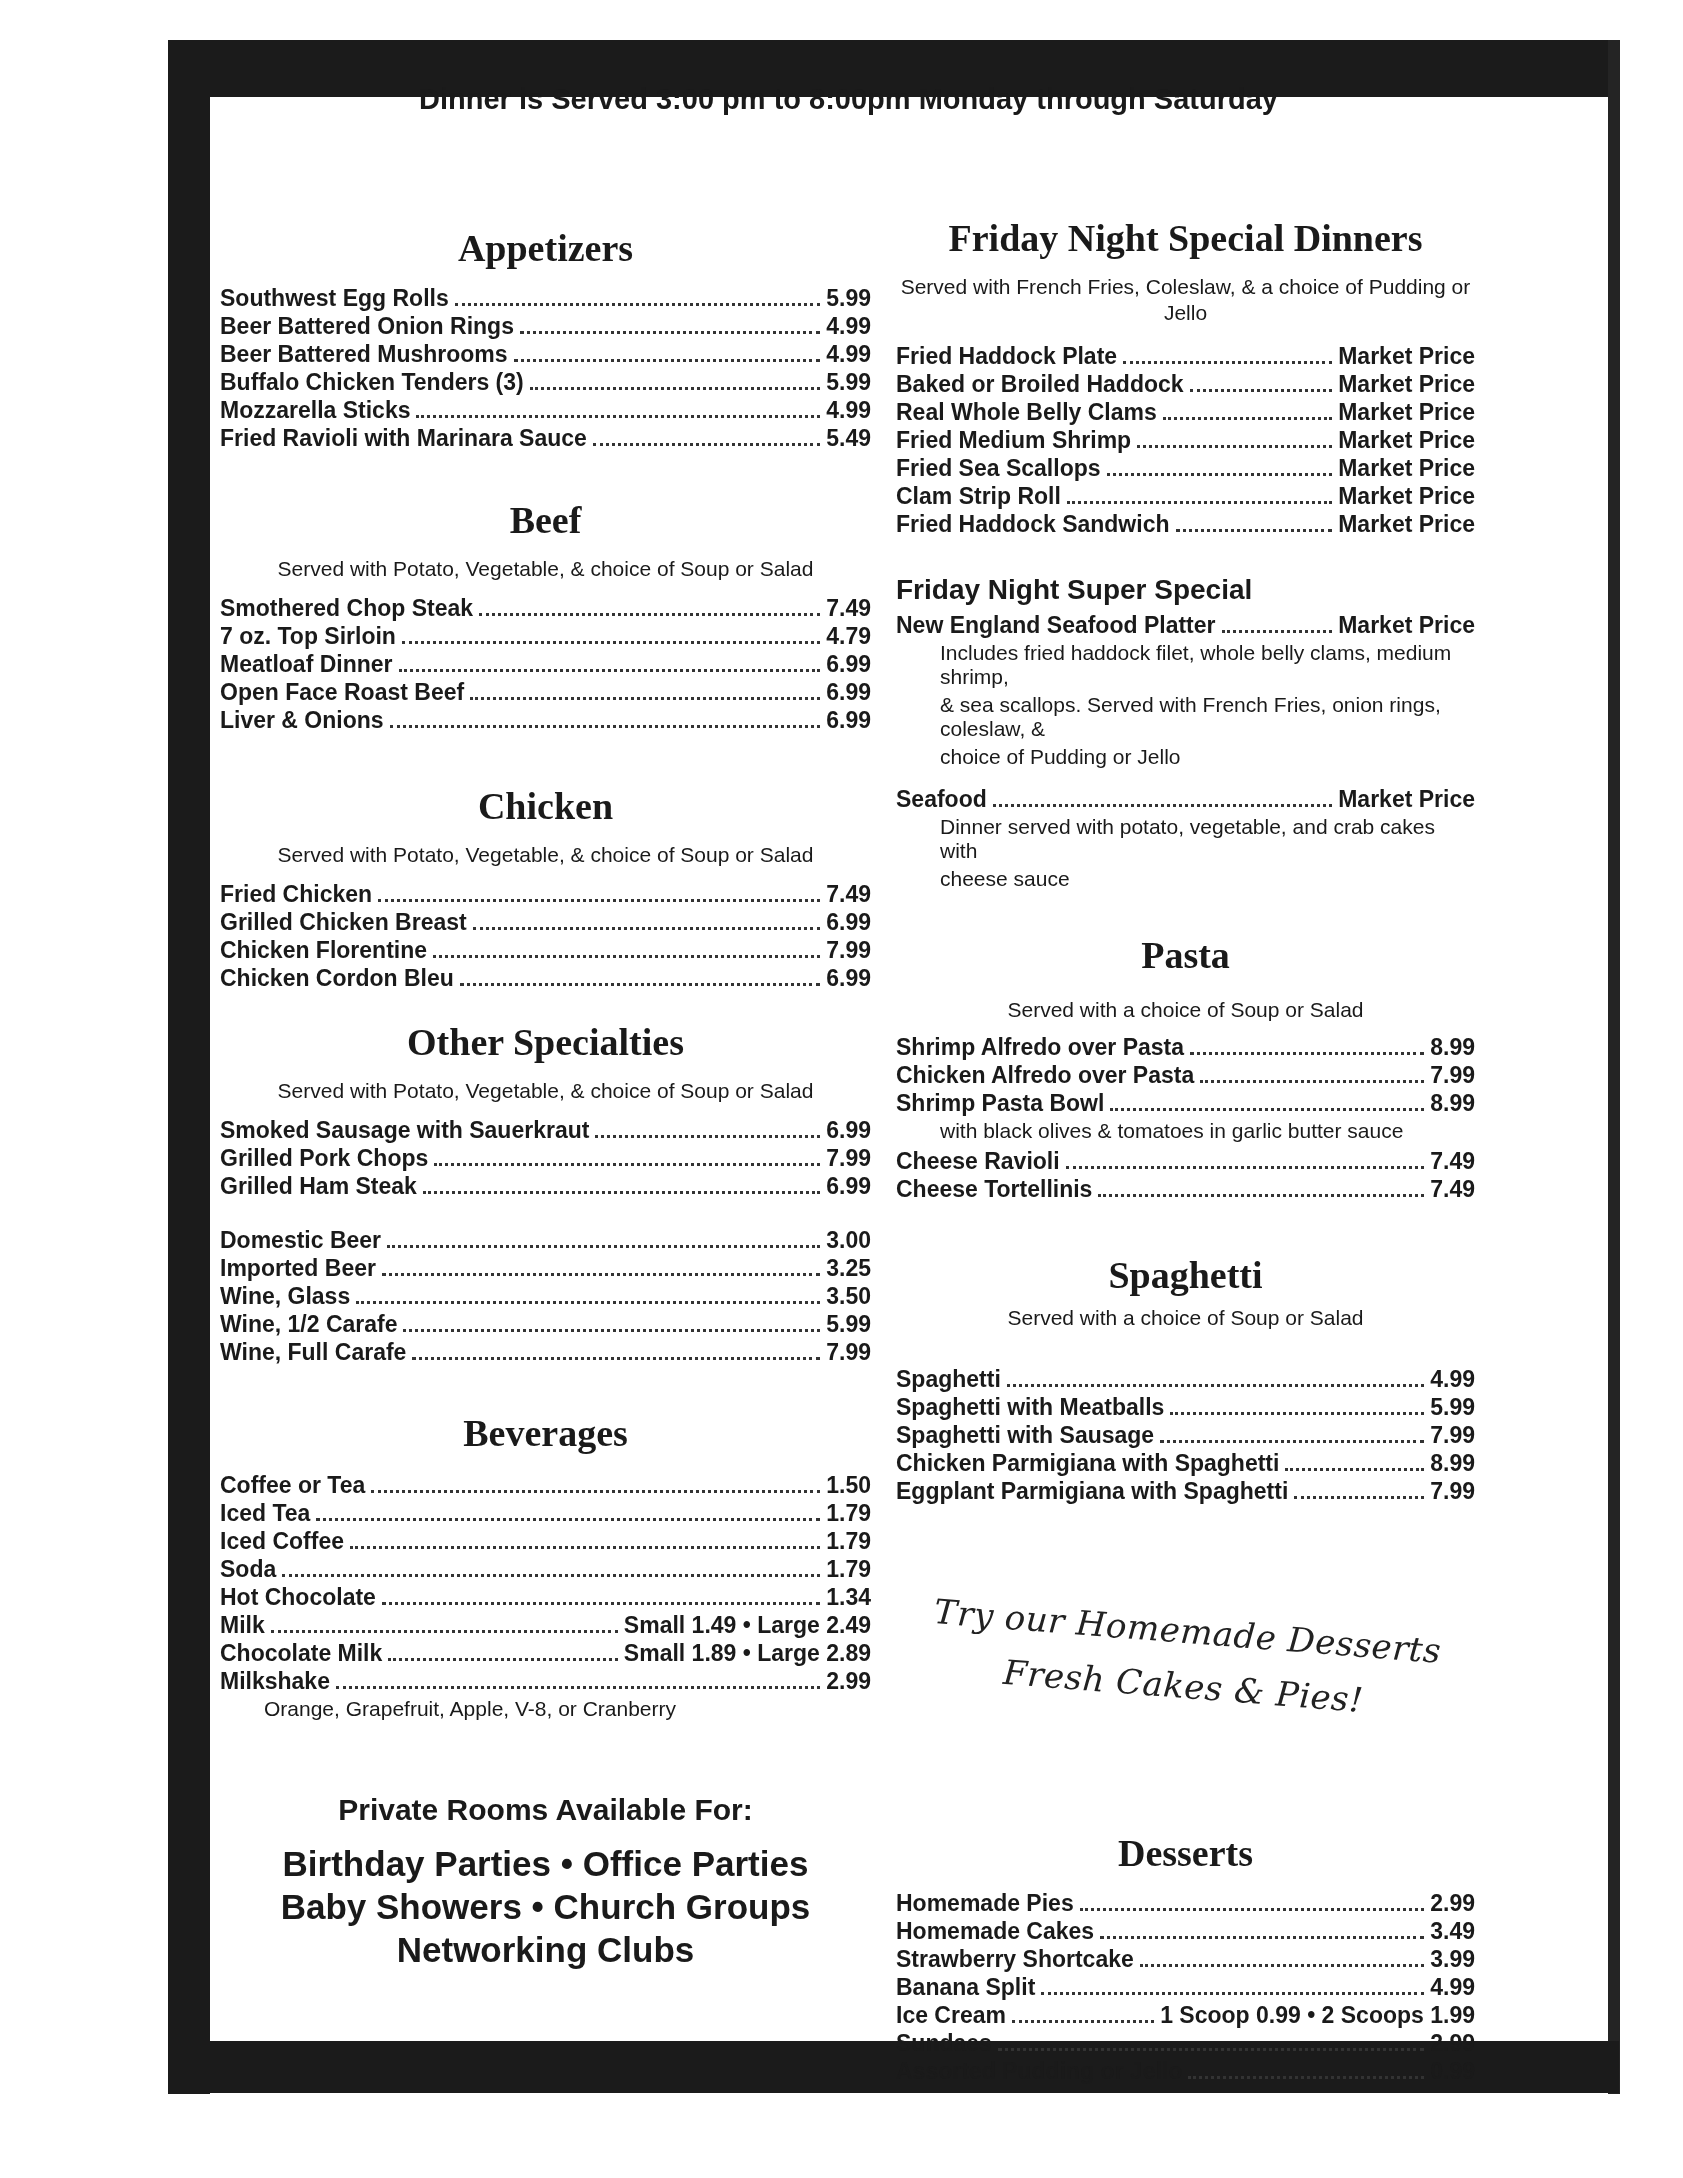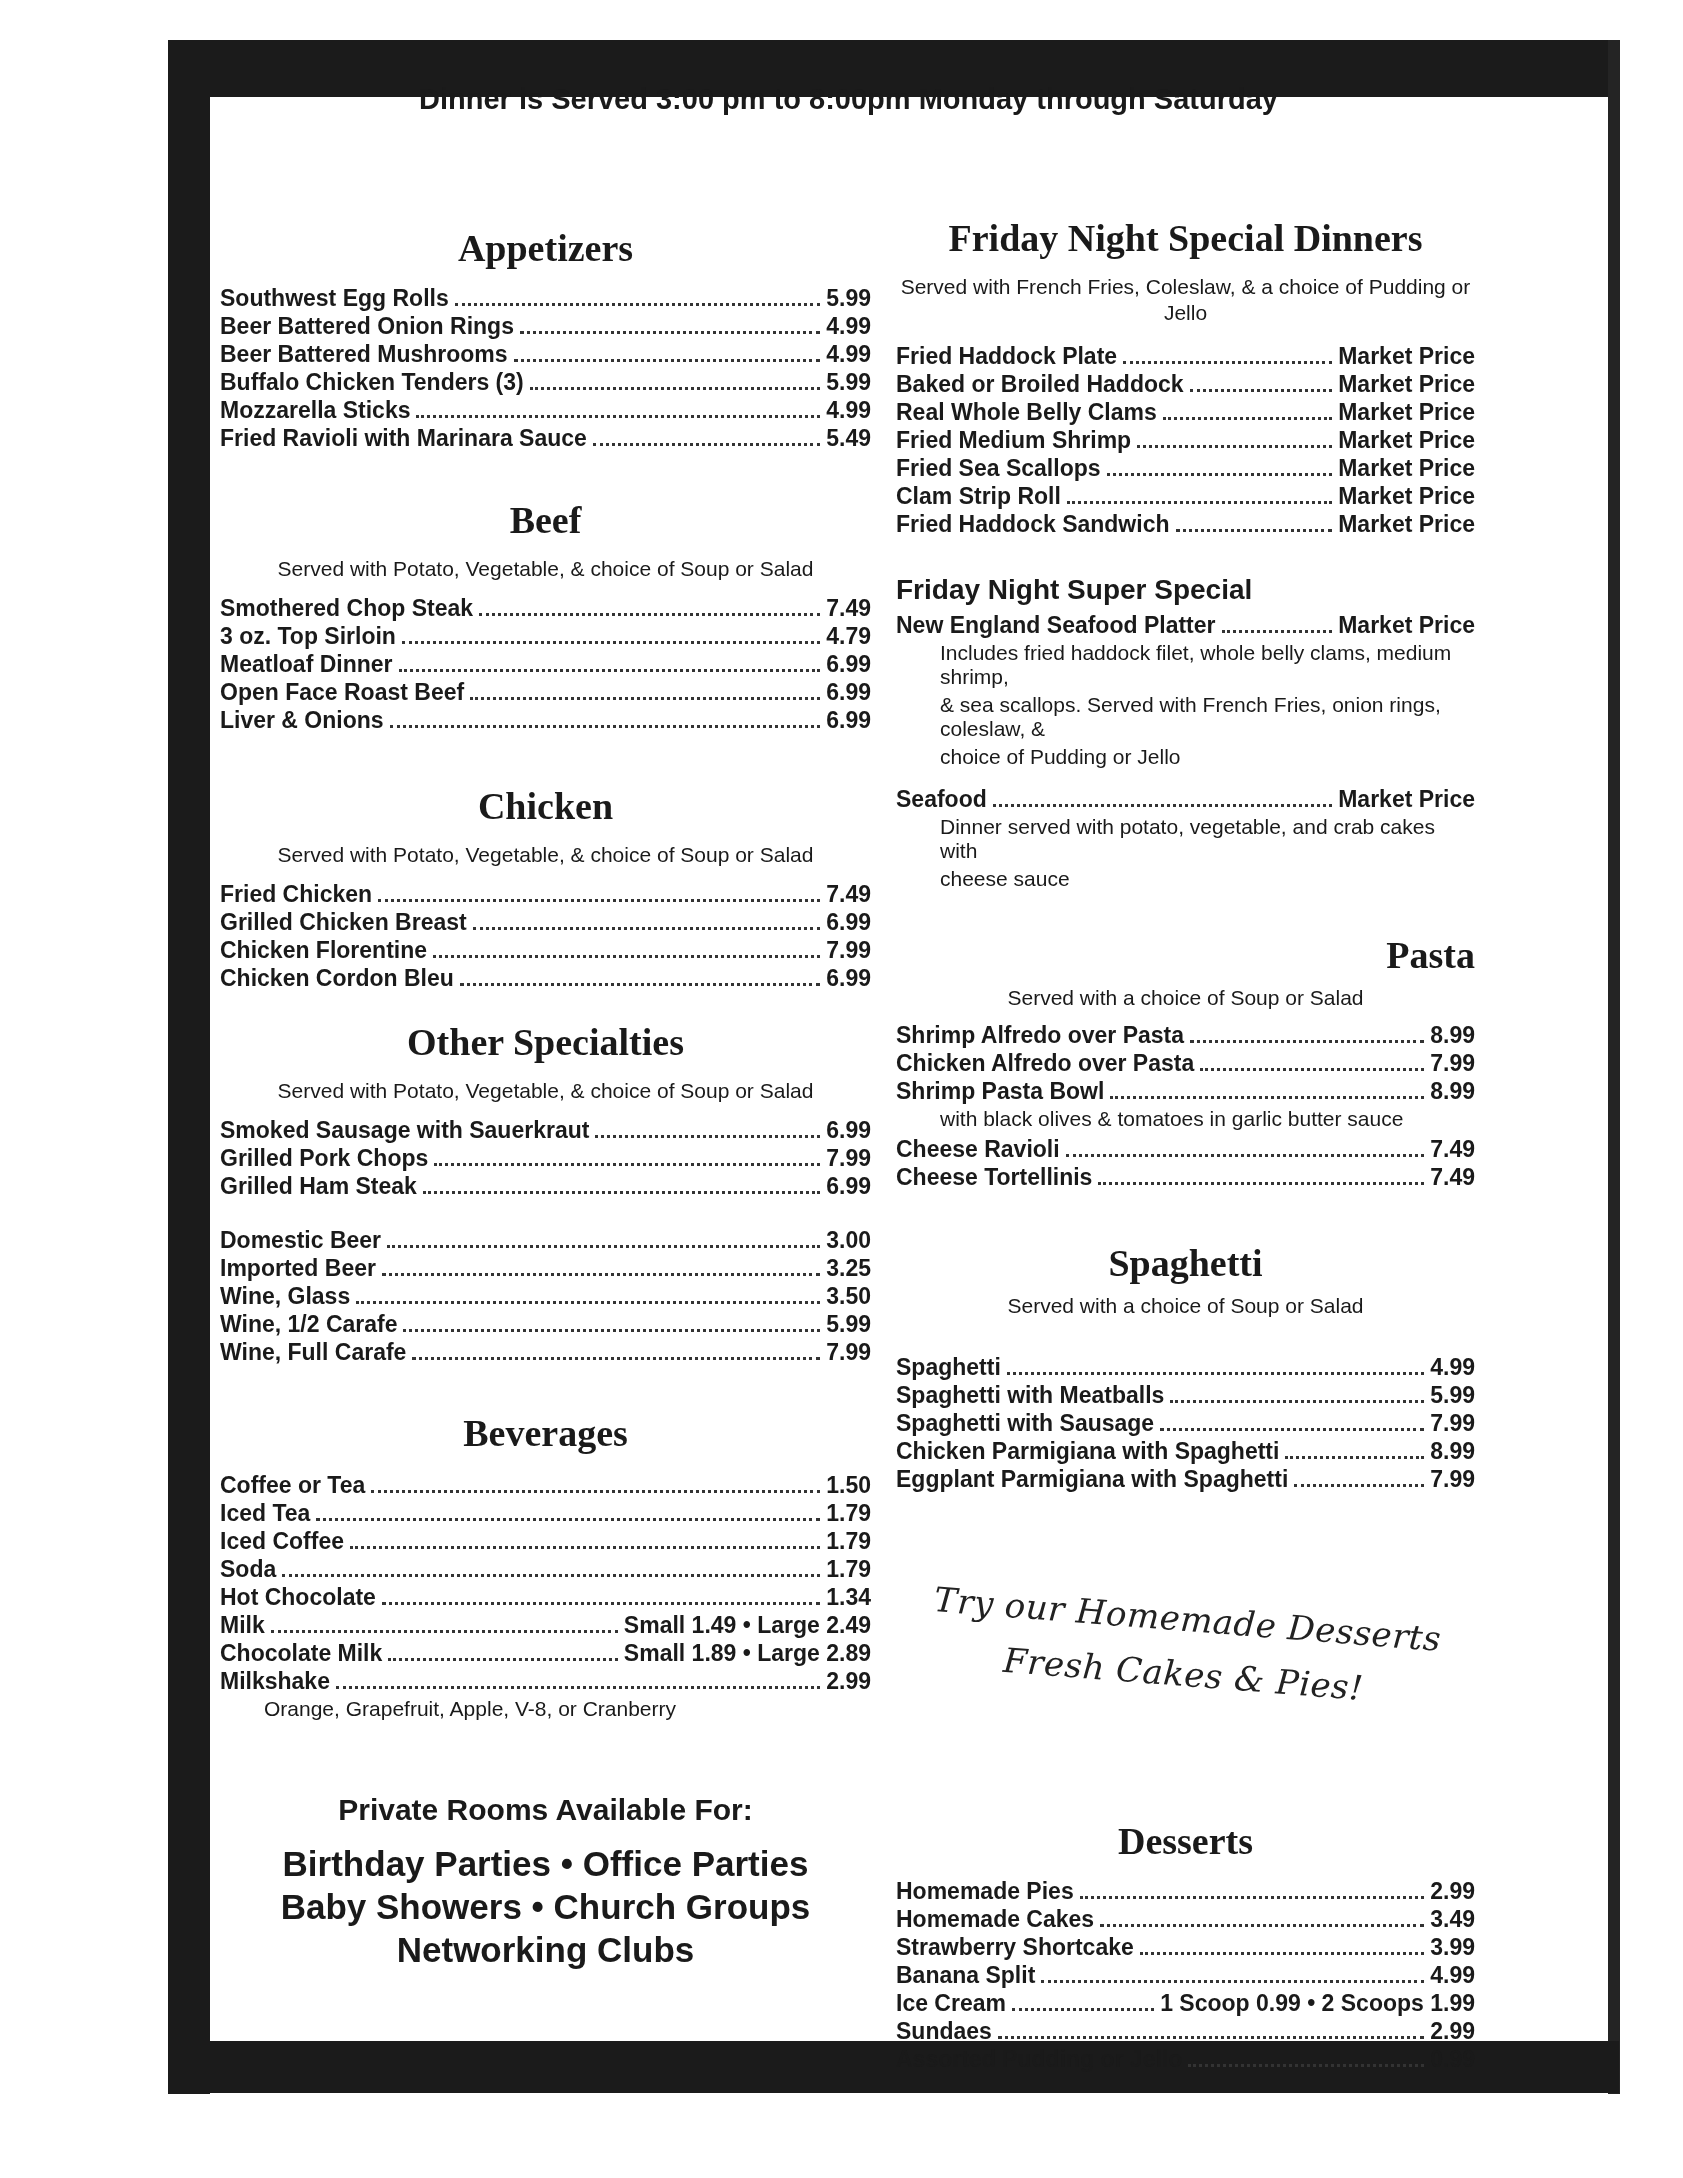--- a/index.html
+++ b/index.html
@@ -62,21 +62,21 @@
   .sec-beverages .sec-h{margin-bottom:16px;}
   .sec-private-rooms{margin-top:71px;text-align:center;}
   .banner-small{font-size:30px;font-weight:bold;line-height:36px;margin-bottom:14px;}
   .banner-big{font-size:35px;font-weight:bold;line-height:43px;}
 
   .sec-friday-specials{margin-top:0;}
   .sec-friday-specials .sec-note{margin-bottom:16px;}
   .sec-super-special{margin-top:35px;}
   .sec-seafood{margin-top:16px;}
   .sec-pasta{margin-top:42px;}
-  .sec-pasta .sec-h{margin-bottom:8px;text-align:right;}
+  .sec-pasta .sec-h{margin-bottom:20px;}
   .sec-pasta .sec-note{margin-bottom:10px;}
   .sec-spaghetti{margin-top:50px;}
   .sec-spaghetti .sec-h{margin-bottom:8px;}
   .sec-spaghetti .sec-note{margin-bottom:34px;}
   .sec-desserts-script{margin-top:99px;transform:rotate(4.5deg);text-align:center;}
   .script-line{
     font-family:"DejaVu Serif",serif;font-style:italic;font-weight:400;
     font-size:34px;line-height:55px;color:#222;letter-spacing:0.5px;
   }
   .sec-desserts{margin-top:117px;}
@@ -131,21 +131,21 @@
       </div>
       <div class="menusec sec-beef">
         <h2 class="sec-h">Beef</h2>
         <p class="sec-note">Served with Potato, Vegetable, &amp; choice of Soup or Salad</p>
         <div class="row">
           <span class="nm">Smothered Chop Steak</span>
           <span class="dots"></span>
           <span class="pr">7.49</span>
         </div>
         <div class="row">
-          <span class="nm">3 oz. Top Sirloin</span>
+          <span class="nm">7 oz. Top Sirloin</span>
           <span class="dots"></span>
           <span class="pr">4.79</span>
         </div>
         <div class="row">
           <span class="nm">Meatloaf Dinner</span>
           <span class="dots"></span>
           <span class="pr">6.99</span>
         </div>
         <div class="row">
           <span class="nm">Open Face Roast Beef</span>

